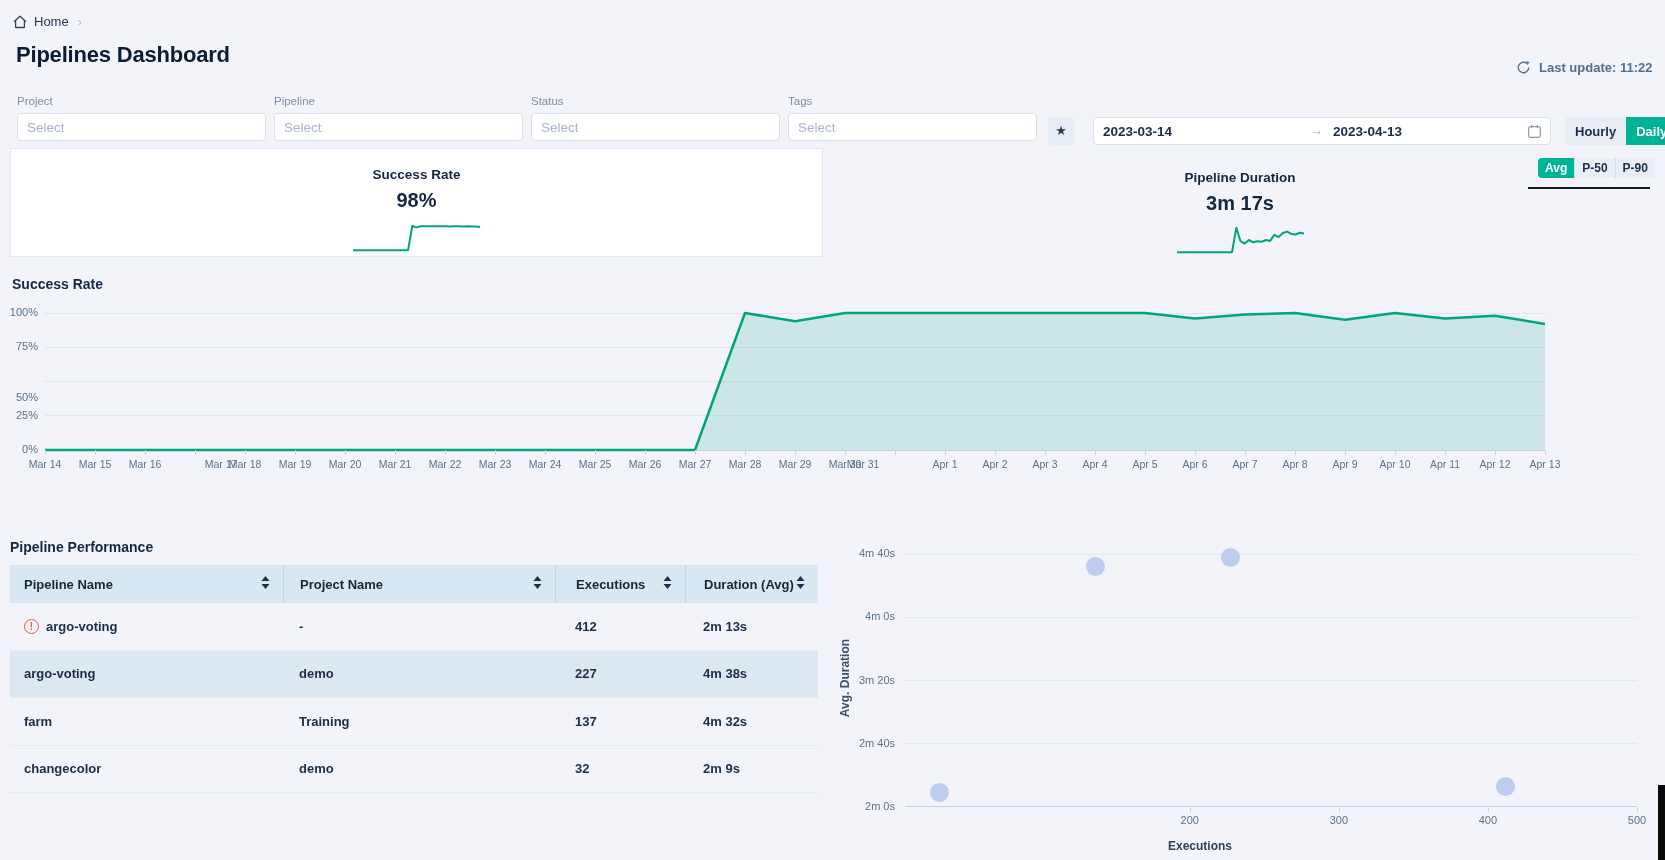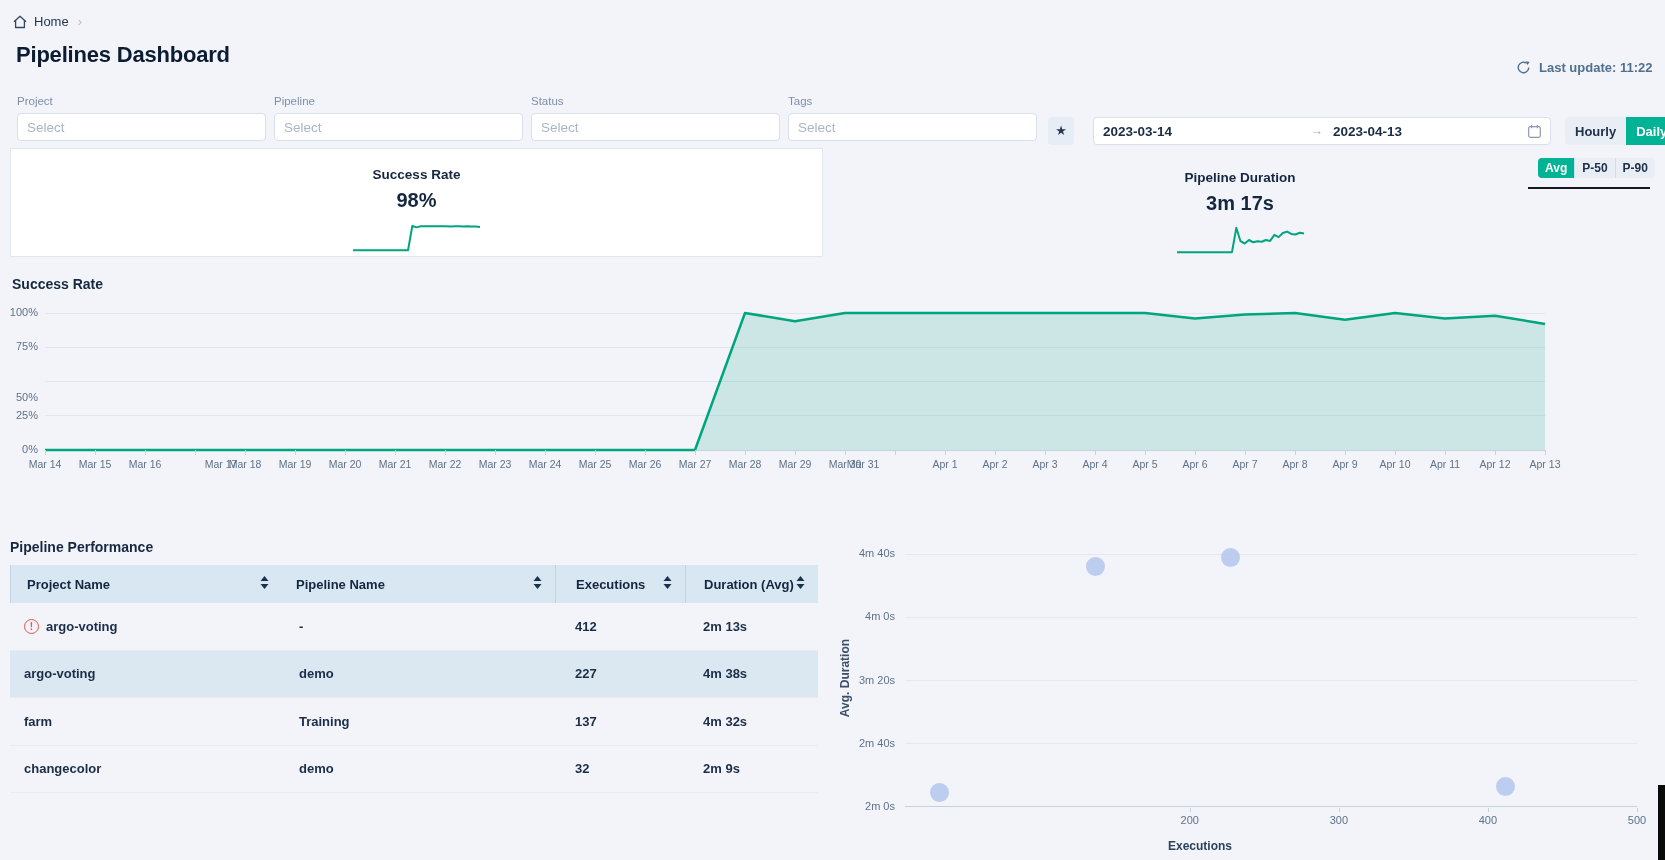--- a/index.html
+++ b/index.html
@@ -261,29 +261,29 @@
       <div class="tick" style="left: 1400px;"></div>
       <span style="left: 1450px;">Apr 12</span>
       <div class="tick" style="left: 1450px;"></div>
       <span style="left: 1500px;">Apr 13</span>
       <div class="tick" style="left: 1500px;"></div>
     </div>
 
   <div class="sec-head" style="left:10px;top:539px">Pipeline Performance</div>
   <div id="tbl" class="abs">
     <div id="thead">
-      <div class="hcell hc2">
-        <span>Project Name</span>
+      <div class="hcell hc1">
+        <span>Pipeline Name</span>
         <span class="sorticon"><svg width="9" height="13" viewBox="0 0 9 13" fill="#1c3350">
               <path d="M4.5 0 L8.5 5 H0.5 Z"></path>
               <path d="M4.5 13 L8.5 8 H0.5 Z"></path>
             </svg></span>
       </div>
-      <div class="hcell hc1">
-        <span>Pipeline Name</span>
+      <div class="hcell hc2">
+        <span>Project Name</span>
         <span class="sorticon"><svg width="9" height="13" viewBox="0 0 9 13" fill="#1c3350">
               <path d="M4.5 0 L8.5 5 H0.5 Z"></path>
               <path d="M4.5 13 L8.5 8 H0.5 Z"></path>
             </svg></span>
       </div>
       <div class="hcell hc3">
         <span>Executions</span>
         <span class="sorticon"><svg width="9" height="13" viewBox="0 0 9 13" fill="#1c3350">
               <path d="M4.5 0 L8.5 5 H0.5 Z"></path>
               <path d="M4.5 13 L8.5 8 H0.5 Z"></path>

